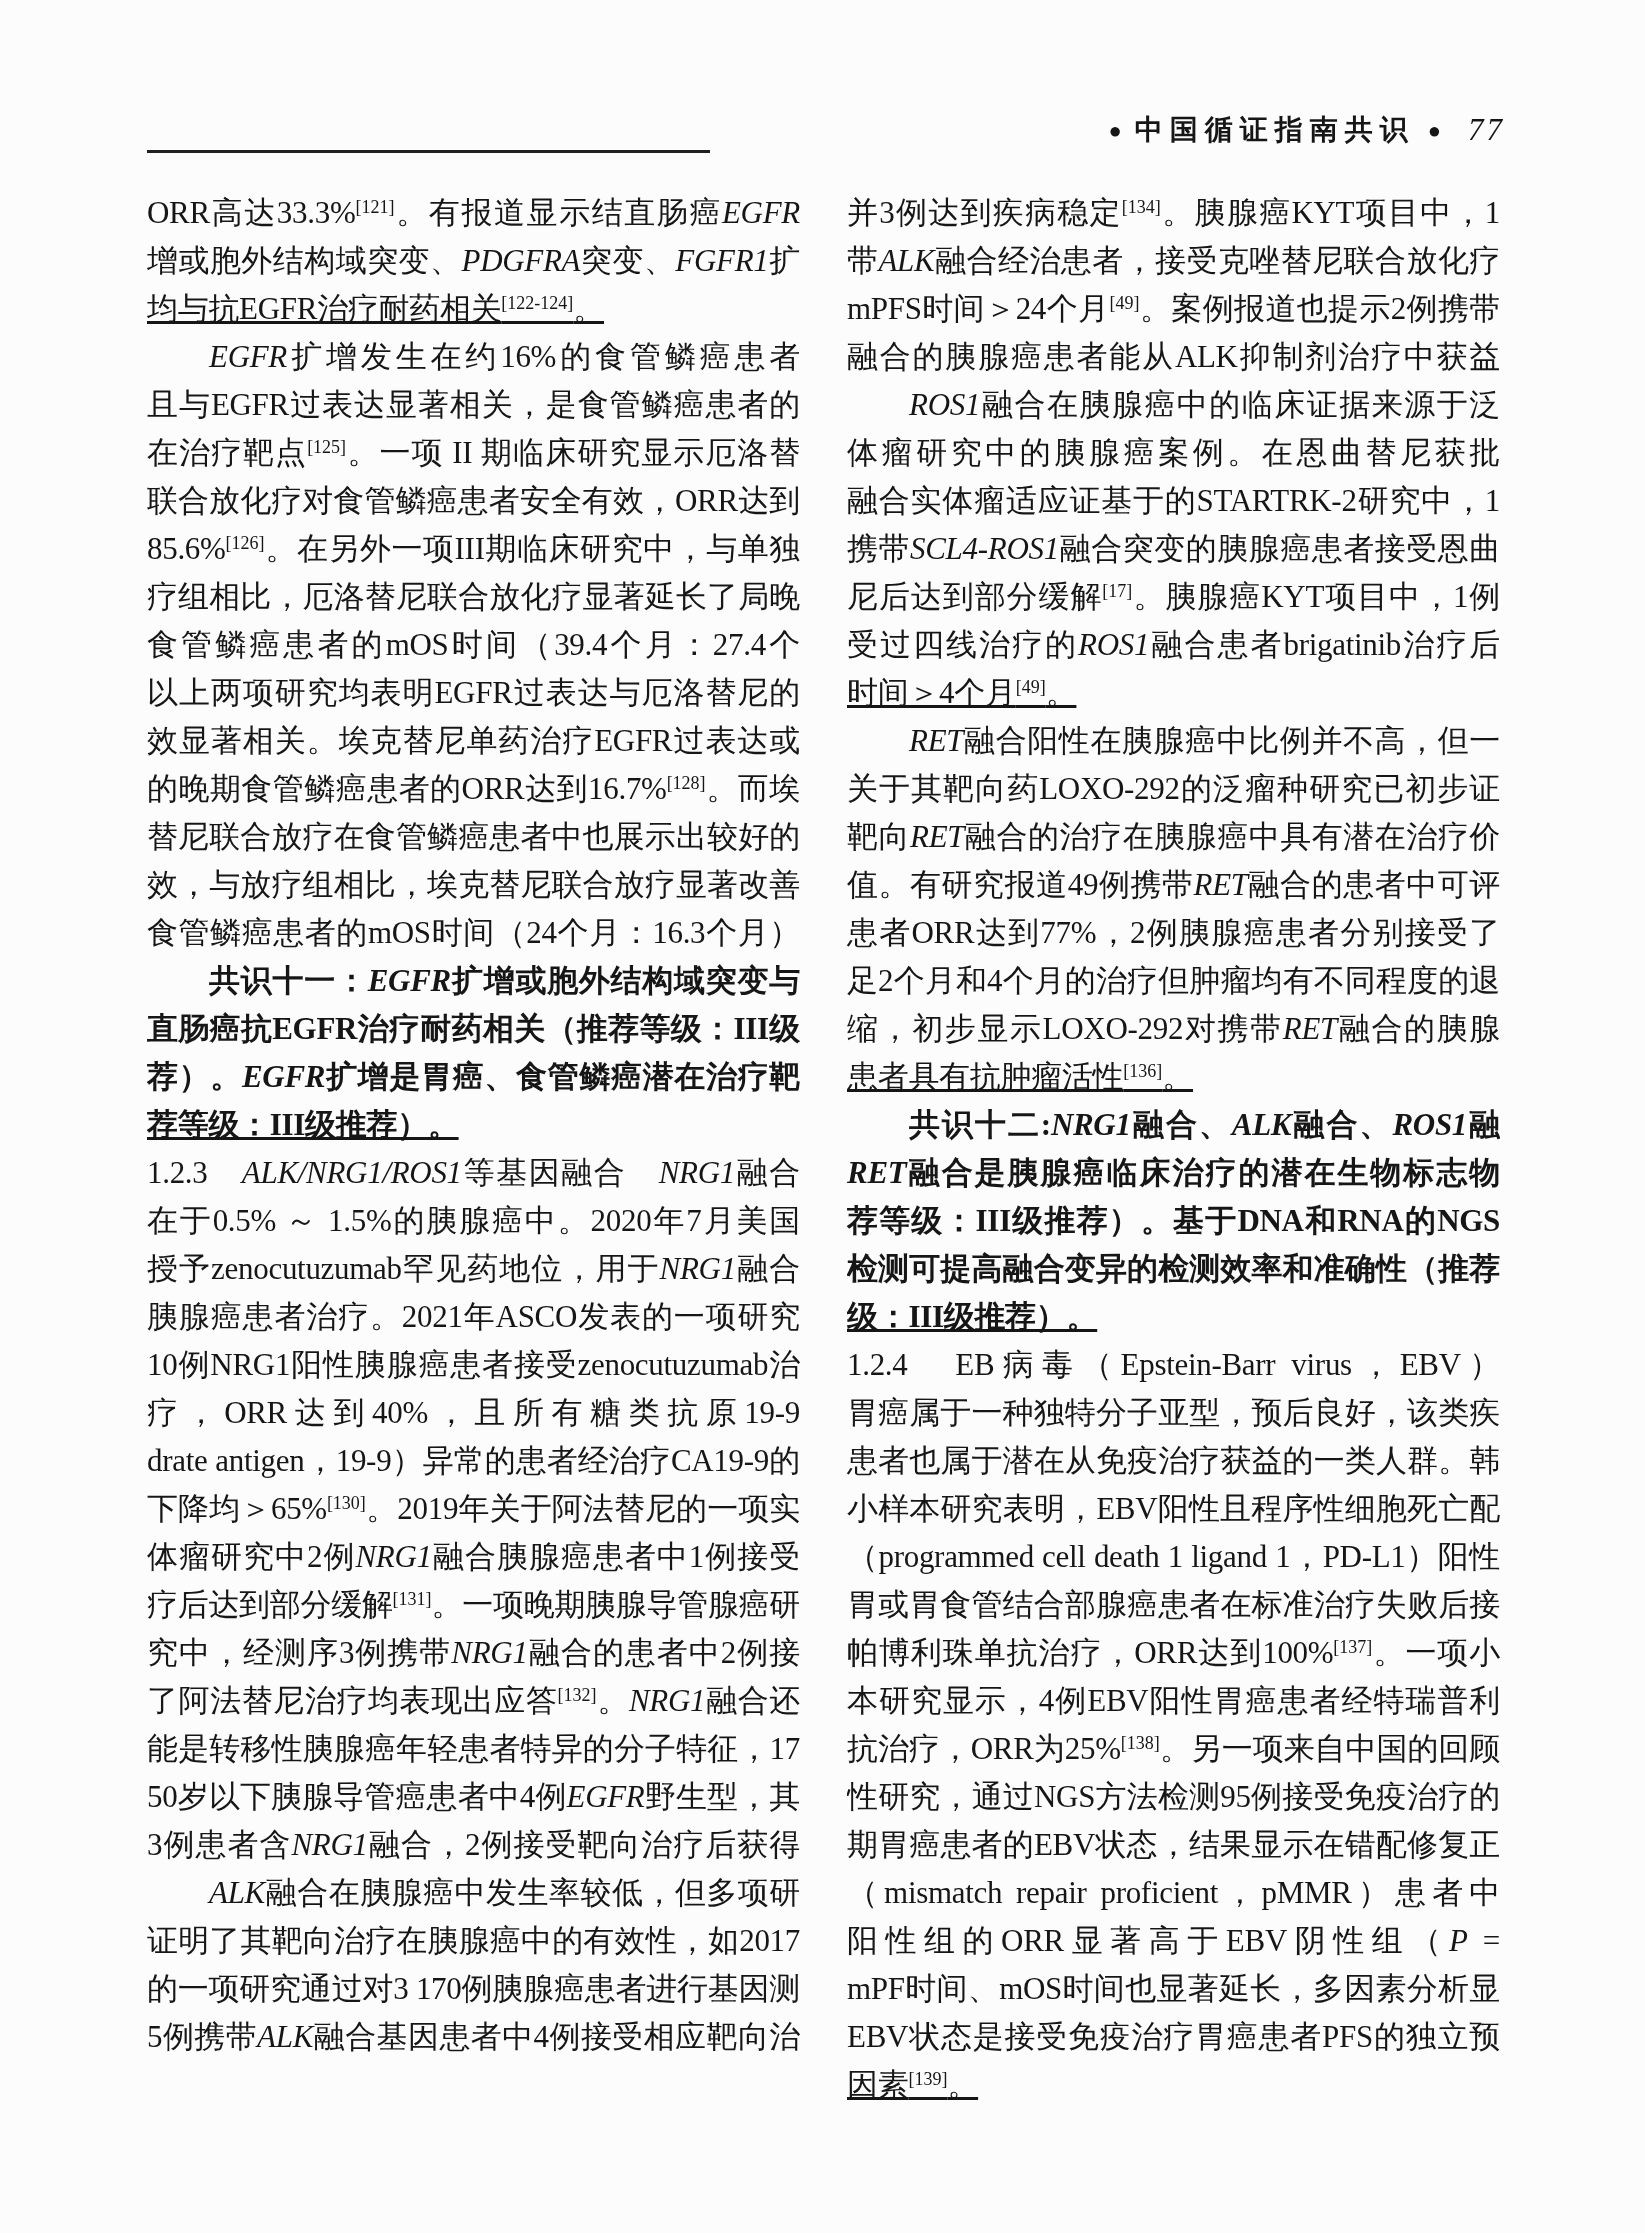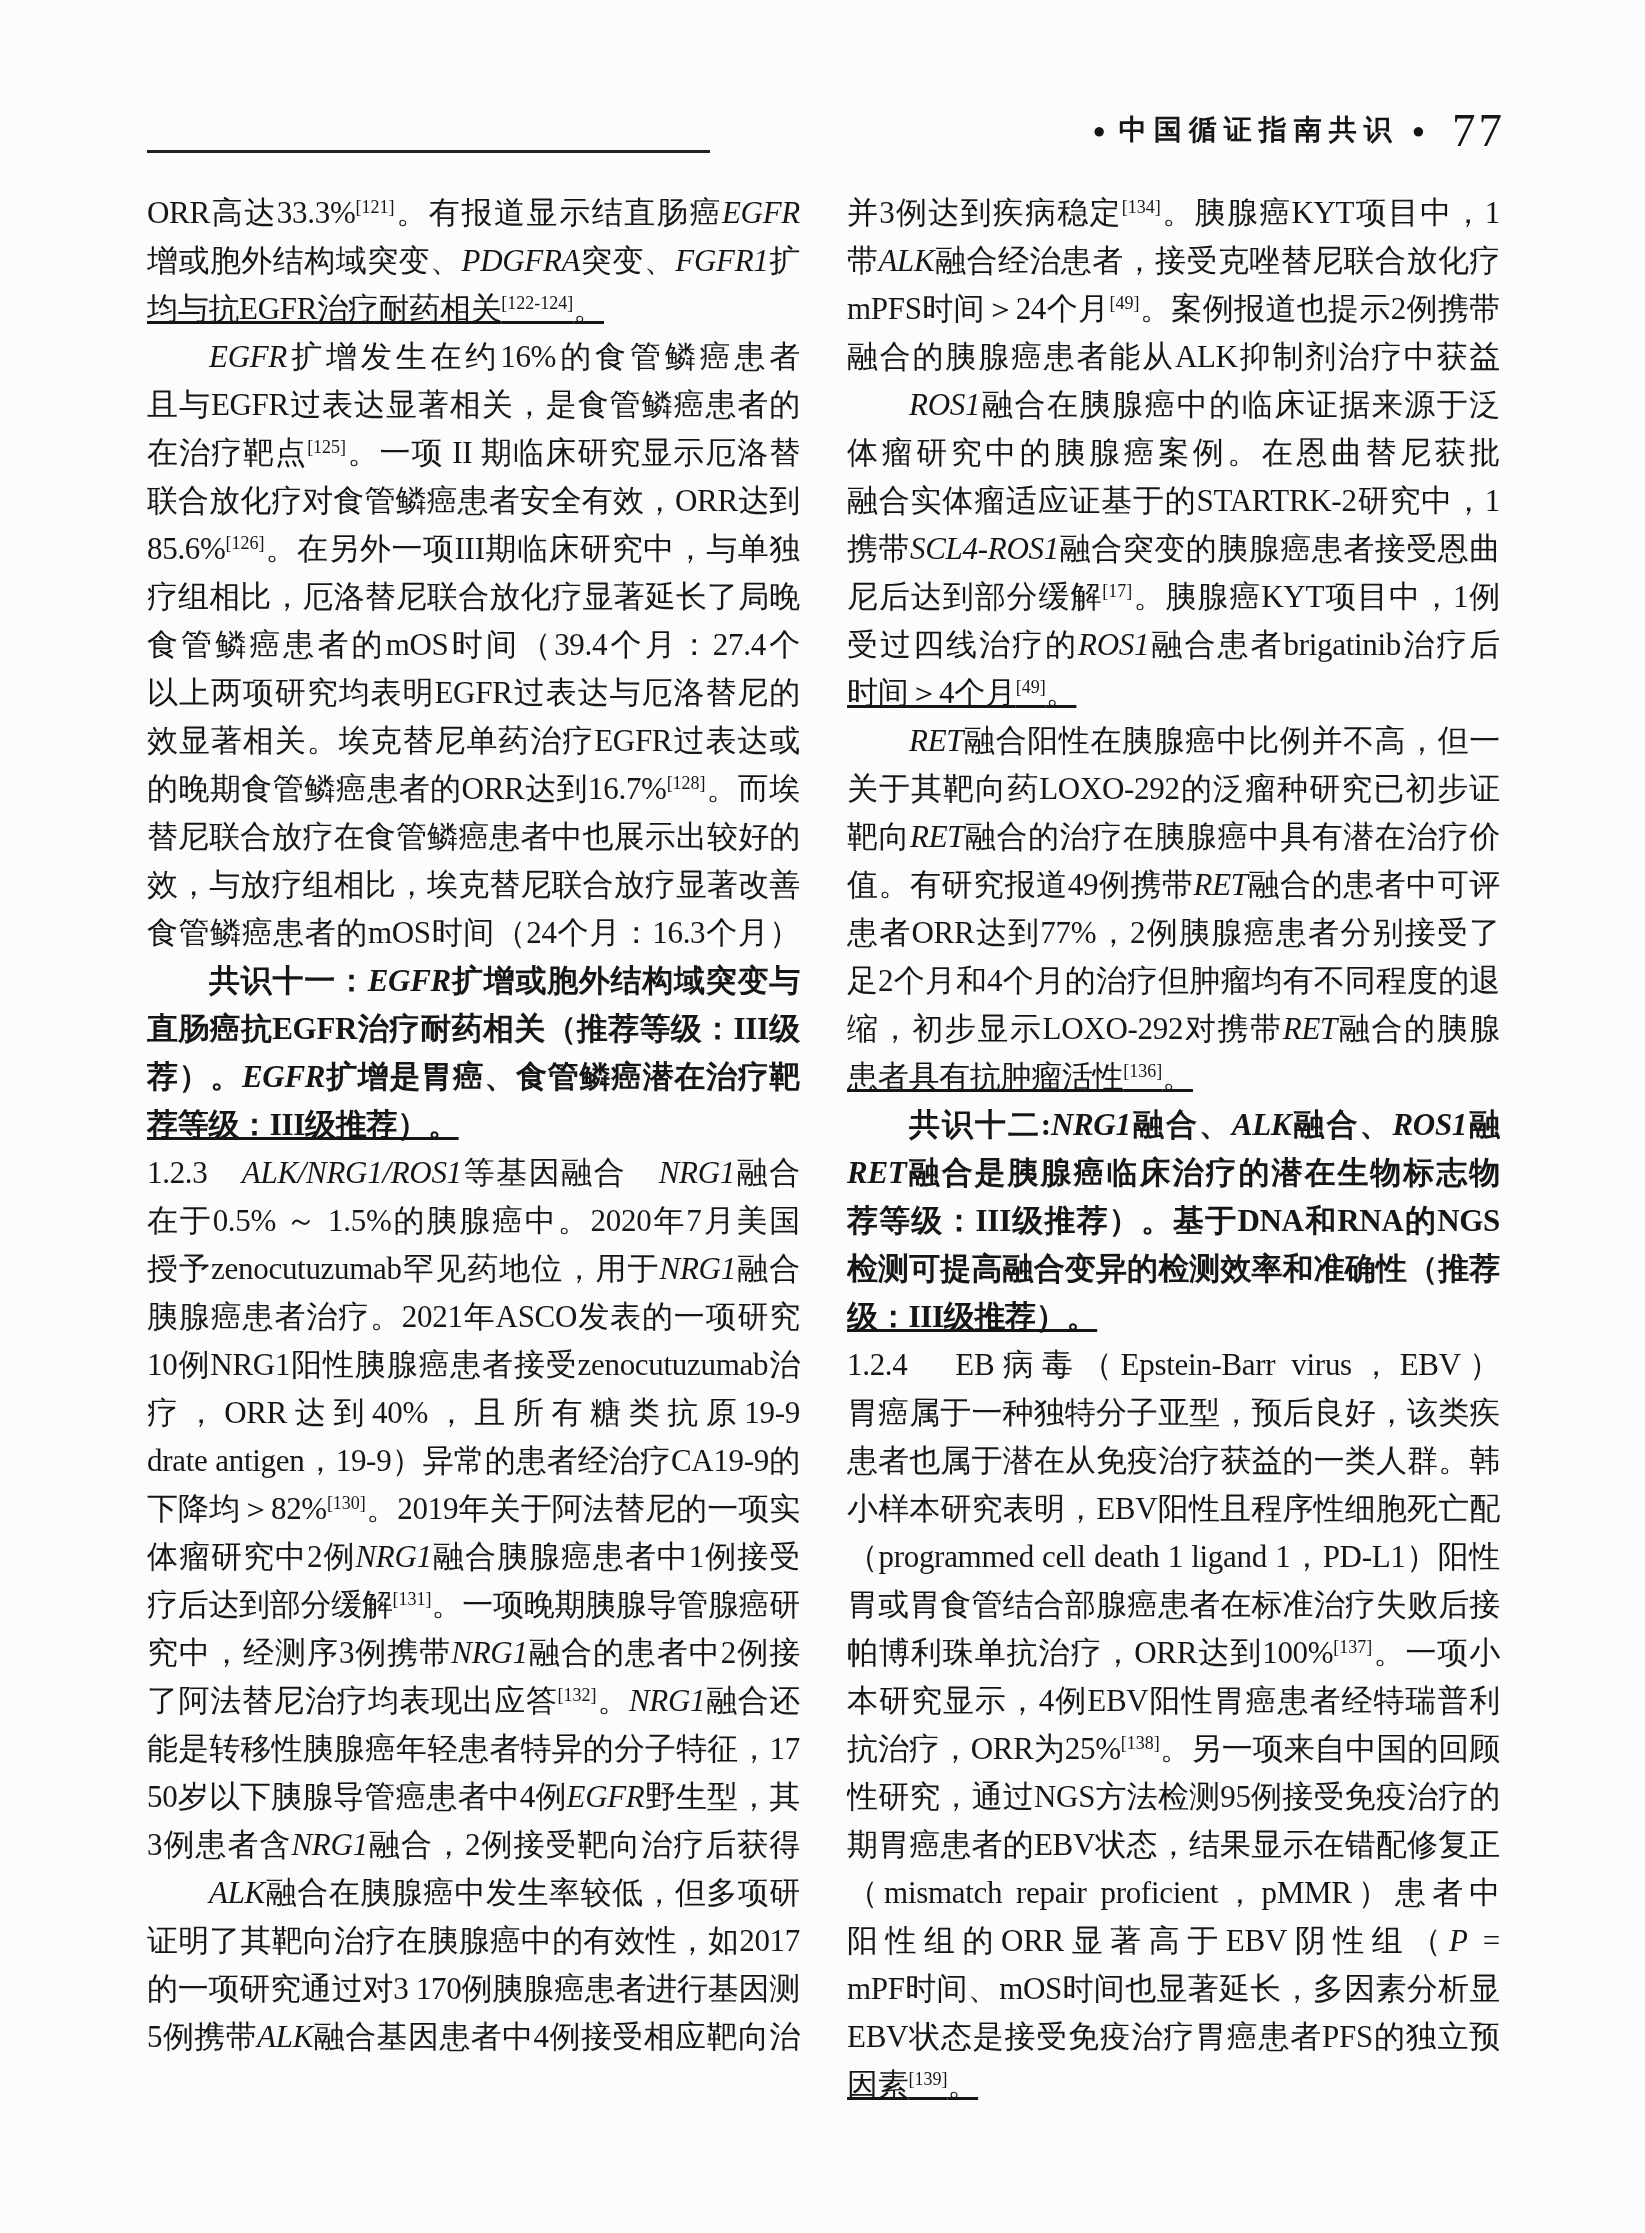--- a/index.html
+++ b/index.html
@@ -9,21 +9,21 @@
     font-family:"Liberation Serif","DejaVu Serif",serif;
     overflow:hidden;
   }
   .hrule { position:absolute; left:147px; top:150px; width:563px; height:3px; background:#202020; }
   .header {
     position:absolute; top:100px; left:836px; width:669px; height:60px;
     display:flex; align-items:center; justify-content:flex-end; white-space:nowrap;
   }
   .hb { font-size:22px; margin:0 13px; transform:translateY(1px); }
   .ht { font-size:28px; font-weight:bold; letter-spacing:7px; }
-  .hp { font-size:47px; margin-left:14px; letter-spacing:3px; }
+  .hp { font-size:31px; font-style:italic; margin-left:14px; letter-spacing:3px; }
 
   .col {
     position:absolute; top:189px; width:653px;
     font-size:31px; line-height:48px; letter-spacing:-0.3px;
   }
   #col-left  { left:147px; }
   #col-right { left:847px; }
 
   .line { height:48px; overflow:hidden; text-align:justify; text-align-last:justify; }
   .line.end { text-align-last:left;text-decoration:underline; }
@@ -63,21 +63,21 @@
       <div class="line b"><span>直肠癌抗EGFR治疗耐药相关（推荐等级：III级推</span></div>
       <div class="line b"><span>荐）。</span><span class="it">EGFR</span><span>扩增是胃癌、食管鳞癌潜在治疗靶点（推</span></div>
       <div class="line end b"><span>荐等级：III级推荐）。</span></div>
       <div class="line"><span>1.2.3　</span><span class="it">ALK/NRG1/ROS1</span><span>等基因融合　</span><span class="it">NRG1</span><span>融合存</span></div>
       <div class="line"><span>在于0.5% ～ 1.5%的胰腺癌中。2020年7月美国FDA</span></div>
       <div class="line"><span>授予zenocutuzumab罕见药地位，用于</span><span class="it">NRG1</span><span>融合的</span></div>
       <div class="line"><span>胰腺癌患者治疗。2021年ASCO发表的一项研究中，</span></div>
       <div class="line"><span>10例NRG1阳性胰腺癌患者接受zenocutuzumab治</span></div>
       <div class="line"><span>疗，ORR达到40%，且所有糖类抗原19-9（carbohy-</span></div>
       <div class="line"><span>drate antigen，19-9）异常的患者经治疗CA19-9的</span></div>
-      <div class="line"><span>下降均＞82%</span><span class="sup">[130]</span><span>。2019年关于阿法替尼的一项实</span></div>
+      <div class="line"><span>下降均＞65%</span><span class="sup">[130]</span><span>。2019年关于阿法替尼的一项实</span></div>
       <div class="line"><span>体瘤研究中2例</span><span class="it">NRG1</span><span>融合胰腺癌患者中1例接受治</span></div>
       <div class="line"><span>疗后达到部分缓解</span><span class="sup">[131]</span><span>。一项晚期胰腺导管腺癌研</span></div>
       <div class="line"><span>究中，经测序3例携带</span><span class="it">NRG1</span><span>融合的患者中2例接受</span></div>
       <div class="line"><span>了阿法替尼治疗均表现出应答</span><span class="sup">[132]</span><span>。</span><span class="it">NRG1</span><span>融合还可</span></div>
       <div class="line"><span>能是转移性胰腺癌年轻患者特异的分子特征，17例</span></div>
       <div class="line"><span>50岁以下胰腺导管癌患者中4例</span><span class="it">EGFR</span><span>野生型，其中</span></div>
       <div class="line"><span>3例患者含</span><span class="it">NRG1</span><span>融合，2例接受靶向治疗后获得临</span></div>
       <div class="line" style="text-indent: 2em;"><span class="it">ALK</span><span>融合在胰腺癌中发生率较低，但多项研究</span></div>
       <div class="line"><span>证明了其靶向治疗在胰腺癌中的有效性，如2017年</span></div>
       <div class="line"><span>的一项研究通过对3 170例胰腺癌患者进行基因测序，</span></div>

